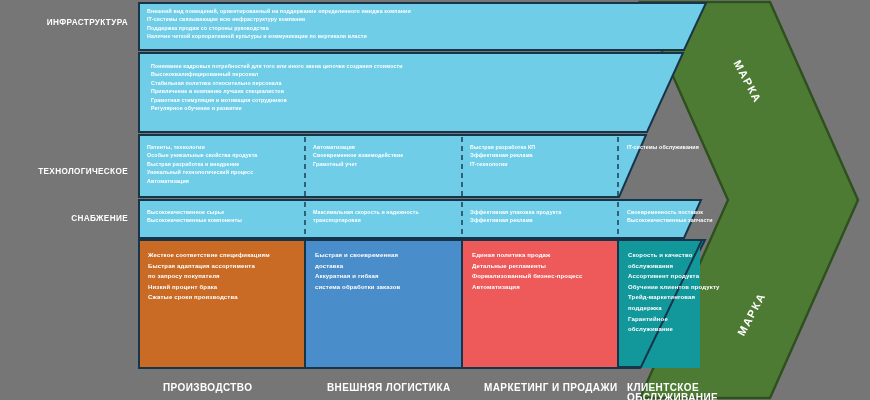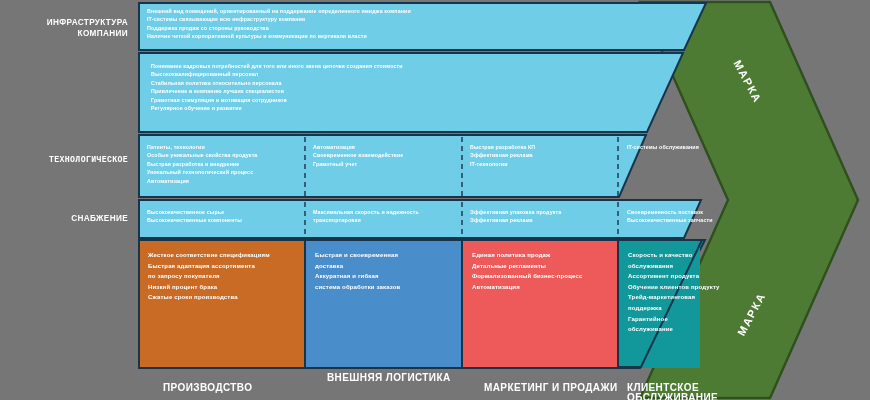--- a/index.html
+++ b/index.html
@@ -105,23 +105,22 @@
     <rect x="305" y="240" width="157" height="128" fill="#4A8DCB" stroke="#16344A" stroke-width="2"></rect>
     <rect x="462" y="240" width="156" height="128" fill="#EE5A5A" stroke="#16344A" stroke-width="2"></rect>
     <polygon points="618,240 705,240 640,368 618,368" fill="#12979A" stroke="#16344A" stroke-width="2"></polygon>
     <rect x="618" y="240" width="82" height="128" fill="#12979A" stroke="none"></rect>
     <polygon points="618,240 702,240 641,367 618,367" fill="#12979A" stroke="#16344A" stroke-width="2"></polygon>
   </svg>
 
   <div id="side-col">
     <div class="sidelabel" style="top:17px;">
       <div>ИНФРАСТРУКТУРА</div>
-      <div>КОМПАНИИ</div>
     </div>
-    <div class="sidelabel" style="top:154px;font-family:Liberation Mono, monospace;">
+    <div class="sidelabel" style="top:166px;">
       <div>ТЕХНОЛОГИЧЕСКОЕ</div>
     </div>
     <div class="sidelabel" style="top:213px;">
       <div>СНАБЖЕНИЕ</div>
     </div>
   </div>
 
   <div class="txtblock supportcell" style="left:147px; top:7px; width:540px;">
     <div>Внешний вид помещений, ориентированный на поддержание определенного имиджа компании</div>
     <div>IT-системы связывающие всю инфраструктуру компании</div>
@@ -208,21 +207,21 @@
     <div>Гарантийное</div>
     <div>обслуживание</div>
   </div>
 
   <div class="brandlabel" id="brand-top">МАРКА</div>
   <div class="brandlabel" id="brand-bottom">МАРКА</div>
 
   <div class="bottomlabel" style="left:163px; top:383px;">
     <div>ПРОИЗВОДСТВО</div>
   </div>
-  <div class="bottomlabel" style="left:327px; top:373px;">
+  <div class="bottomlabel" style="left:327px; top:383px;">
     <div>ВНЕШНЯЯ ЛОГИСТИКА</div>
   </div>
   <div class="bottomlabel" style="left:484px; top:383px;">
     <div>МАРКЕТИНГ И ПРОДАЖИ</div>
   </div>
   <div class="bottomlabel" style="left:627px; top:383px;">
     <div>КЛИЕНТСКОЕ</div>
     <div>ОБСЛУЖИВАНИЕ</div>
   </div>
 

